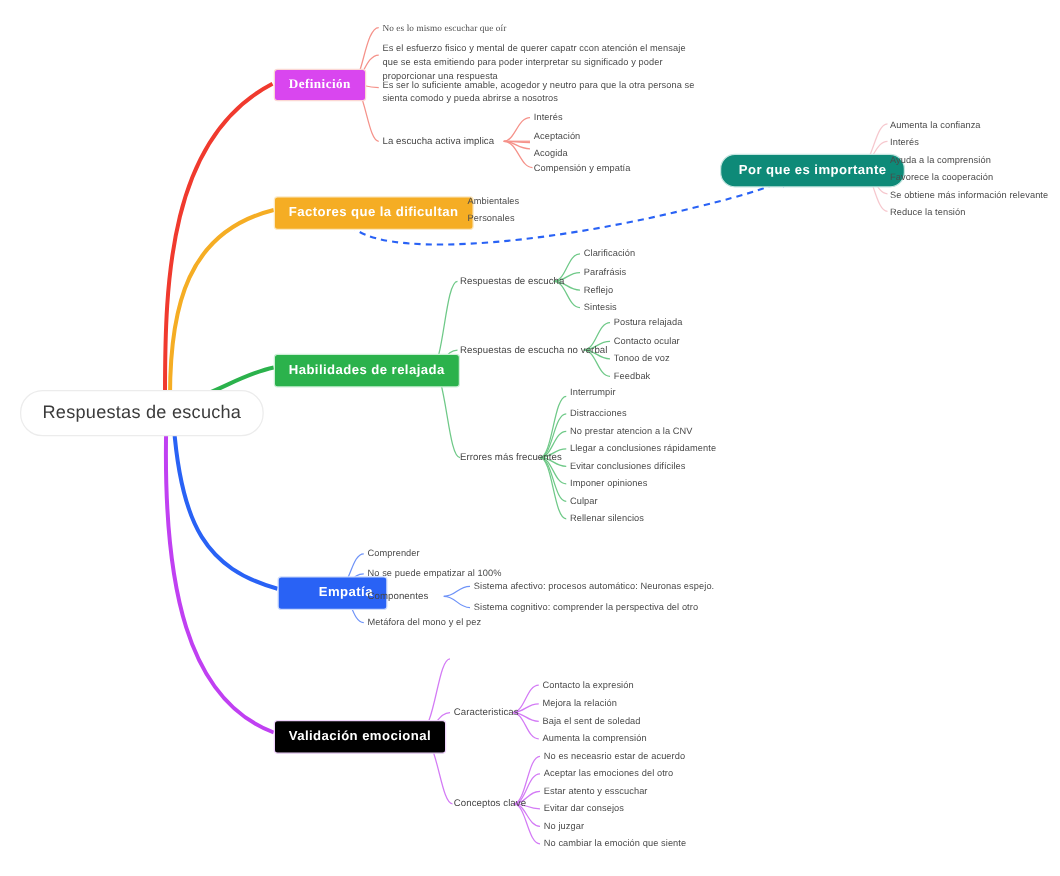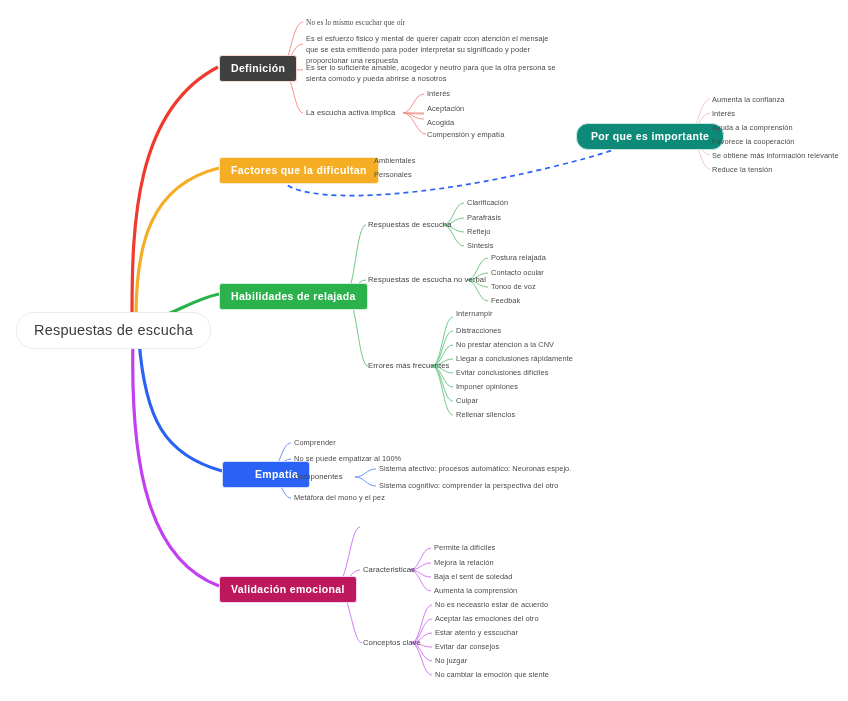--- a/index.html
+++ b/index.html
@@ -42,25 +42,25 @@
     font-size: 10.5px;
     font-weight: bold;
     letter-spacing: .35px;
     padding: 6px 11px 7px 11px;
     border-radius: 3px;
   }
   .l1.pill {
     border-radius: 12px;
     padding: 6px 14px 7px 14px;
   }
-  .l1-red    { background: #404040; border: 1.5px solid #FBD7D3; }
+  .l1-red    { background: #d946ef; border: 1.5px solid #FBD7D3; font-family: Liberation Serif, serif; }
   .l1-amber  { background: #F5AD24; border: 1.5px solid #FCE9C4; }
   .l1-green  { background: #2BB24C; border: 1.5px solid #CDEFD6; }
   .l1-blue   { background: #2962F5; border: 1.5px solid #CFDCFC; }
-  .l1-purple { background: #be185d; border: 1.5px solid #EFD3FB; }
+  .l1-purple { background: #000000; border: 1.5px solid #EFD3FB; }
   .l1-teal   { background: #0E8A78; border: 1.5px solid #C6E6E1; }
 
   
   .leaf {
     position: absolute;
     color: #4a4a4a;
     font-size: 7.4px;
     line-height: 1.5;
     letter-spacing: .07px;
   }
@@ -232,21 +232,21 @@
   <div class="leaf" style="left:294px; top:492px;">Metáfora del mono y el pez</div>
   <div class="leaf" style="left:379px; top:463px;">Sistema afectivo: procesos automático: Neuronas espejo.</div>
   <div class="leaf" style="left:379px; top:480px;">Sistema cognitivo: comprender la perspectiva del otro</div>
 
   <div class="node l1 l1-purple" style="left:219px; top:576px;">
     <span>Validación emocional</span>
   </div>
 
 
   <div class="leaf l2" style="left:363px; top:564px;">Caracteristicas</div>
-  <div class="leaf" style="left:434px; top:542px;">Permite la difíciles</div>
+  <div class="leaf" style="left:434px; top:542px;">Contacto la expresión</div>
   <div class="leaf" style="left:434px; top:557px;">Mejora la relación</div>
   <div class="leaf" style="left:434px; top:571px;">Baja el sent de soledad</div>
   <div class="leaf" style="left:434px; top:585px;">Aumenta la comprensión</div>
 
   <div class="leaf l2" style="left:363px; top:637px;">Conceptos clave</div>
   <div class="leaf" style="left:435px; top:599px;">No es neceasrio estar de acuerdo</div>
   <div class="leaf" style="left:435px; top:613px;">Aceptar las emociones del otro</div>
   <div class="leaf" style="left:435px; top:627px;">Estar atento y esscuchar</div>
   <div class="leaf" style="left:435px; top:641px;">Evitar dar consejos</div>
   <div class="leaf" style="left:435px; top:655px;">No juzgar</div>

